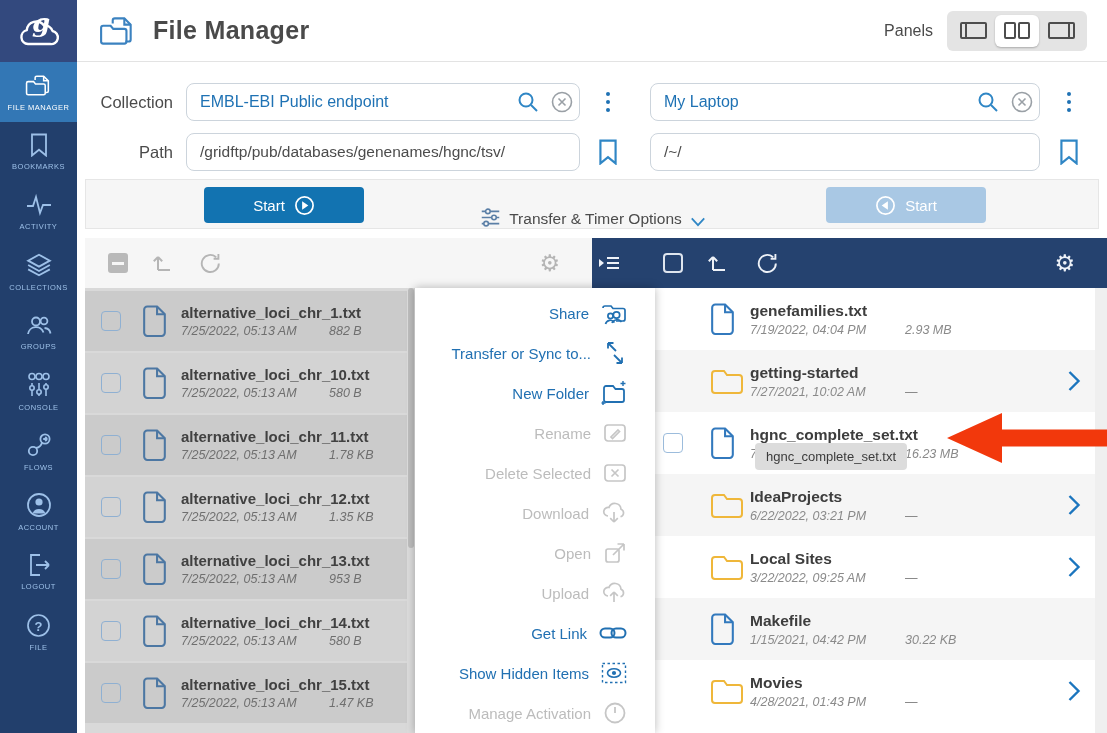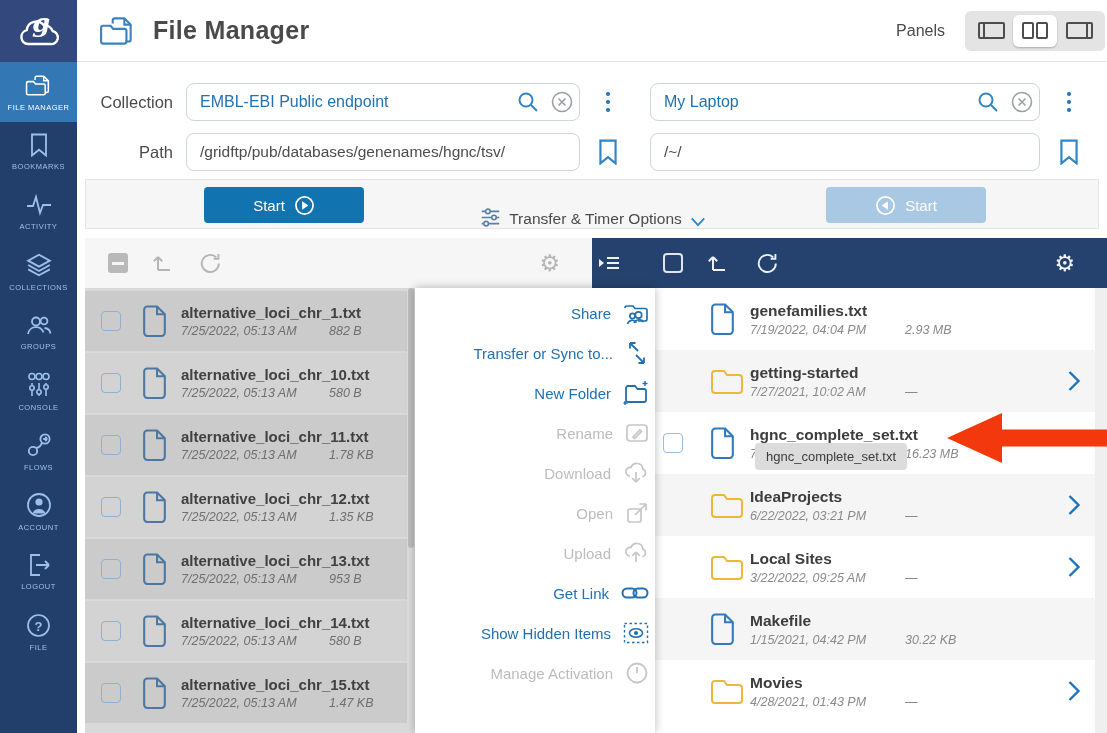--- a/index.html
+++ b/index.html
@@ -16,21 +16,21 @@
   .nav-item svg { display:block; }
   .nav-label { font-size:7.5px; letter-spacing:.5px; text-align:center; line-height:1.2; }
 
   
   .main { position:absolute; left:77px; top:0; width:1030px; height:733px; }
 
   .header { position:absolute; top:0; left:0; right:0; height:62px; background:#fff;
     border-bottom:1px solid #e3e3e3; display:flex; align-items:center; }
   .header-icon { margin-left:22px; }
   .page-title { margin-left:16px; font-size:25px; color:#4a4a4a; letter-spacing:.3px; }
-  .panels-wrap { margin-left:auto; margin-right:2px; display:flex; align-items:center; gap:20px; }
+  .panels-wrap { margin-left:auto; margin-right:20px; display:flex; align-items:center; gap:14px; }
   .panels-label { font-size:16px; color:#4a4a4a; }
   .panel-group { background:#e4e4e4; border-radius:6px; padding:4px; display:flex; }
   .panel-btn { width:44px; height:32px; display:flex; align-items:center; justify-content:center; border-radius:6px; cursor:pointer; }
   .panel-btn.selected { background:#fff; box-shadow:0 1px 2px rgba(0,0,0,.25); }
   .pb-rect { width:27px; height:17px; border:2px solid #4d4d4d; border-radius:2px; position:relative; }
   .pb-rect.left-split::after { content:""; position:absolute; left:3px; top:0; bottom:0; border-left:2px solid #4d4d4d; }
   .pb-rect.right-split::after { content:""; position:absolute; right:3px; top:0; bottom:0; border-left:2px solid #4d4d4d; }
   .pb-double { display:flex; gap:2px; }
   .pb-double span { width:12px; height:17px; border:2px solid #4d4d4d; border-radius:2px; }
 
@@ -87,21 +87,21 @@
   .lname { font-size:15px; font-weight:700; color:#414141; white-space:nowrap; }
   .lmeta { margin-top:3px; font-size:12.5px; font-style:italic; color:#6f6f6f; display:flex; }
   .lmeta .ldate { width:148px; }
 
   .left-scrollbar { position:absolute; left:330px; top:0; width:8px; height:445px; background:#dcdcdc; }
   .left-scrollbar .thumb { position:absolute; left:1px; top:0; width:6px; height:260px; background:#bdbdbd; border-radius:3px; }
 
   .menu-panel { position:absolute; left:338px; top:0; width:240px; height:445px; background:#ffffff;
     box-shadow:0 0 9px rgba(0,0,0,.28); padding-top:5px; z-index:5; }
   .menu-item { height:40px; display:flex; align-items:center; justify-content:flex-end; gap:12px;
-    padding-right:6px; cursor:pointer; }
+    padding-right:28px; cursor:pointer; }
   .menu-item .mlabel { font-size:15px; white-space:nowrap; }
   .menu-item.on .mlabel { color:#2170b2; }
   .menu-item.on svg { color:#2170b2; }
   .menu-item.off .mlabel { color:#bcbcbc; }
   .menu-item.off svg { color:#c6c6c6; }
   .menu-item.off { cursor:default; }
 
   .right-list { position:absolute; left:578px; top:0; width:452px; height:445px; background:#fff; }
   .rrow { height:62px; display:flex; align-items:center; position:relative; cursor:pointer; }
   .rrow.alt { background:#f5f5f5; }
@@ -528,20 +528,27 @@
           </svg>
         </div>
         <div class="menu-item off">
           <span class="mlabel">Rename</span>
           <svg width="24" height="24" viewBox="0 0 24 24" fill="none" stroke="currentColor" stroke-width="1.7">
             <rect x="2" y="4" width="20" height="16" rx="3"></rect>
               <path d="M8 16 L15 9 M15 9 l1.5 1.5 L9.5 17.5 8 16 z"></path>
           </svg>
         </div>
         <div class="menu-item off">
+          <span class="mlabel">Delete Selected</span>
+          <svg width="24" height="24" viewBox="0 0 24 24" fill="none" stroke="currentColor" stroke-width="1.7">
+            <rect x="2" y="4" width="20" height="16" rx="3"></rect>
+              <path d="M8.5 8.5 L15.5 15.5 M15.5 8.5 L8.5 15.5"></path>
+          </svg>
+        </div>
+        <div class="menu-item off">
           <span class="mlabel">Download</span>
           <svg width="26" height="24" viewBox="0 0 26 24" fill="none" stroke="currentColor" stroke-width="1.7">
             <path d="M7 15 a4.3 4.3 0 1 1 1 -8.5 A6.2 6.2 0 0 1 20 8.2 a4 4 0 0 1 -0.5 7.6"></path>
             <path d="M13 11 v10 M13 21 l-3.8 -3.8 M13 21 l3.8 -3.8"></path>
           </svg>
         </div>
         <div class="menu-item off">
           <span class="mlabel">Open</span>
           <svg width="24" height="24" viewBox="0 0 24 24" fill="none" stroke="currentColor" stroke-width="1.7">
             <rect x="3" y="8" width="13" height="13" rx="2"></rect>

